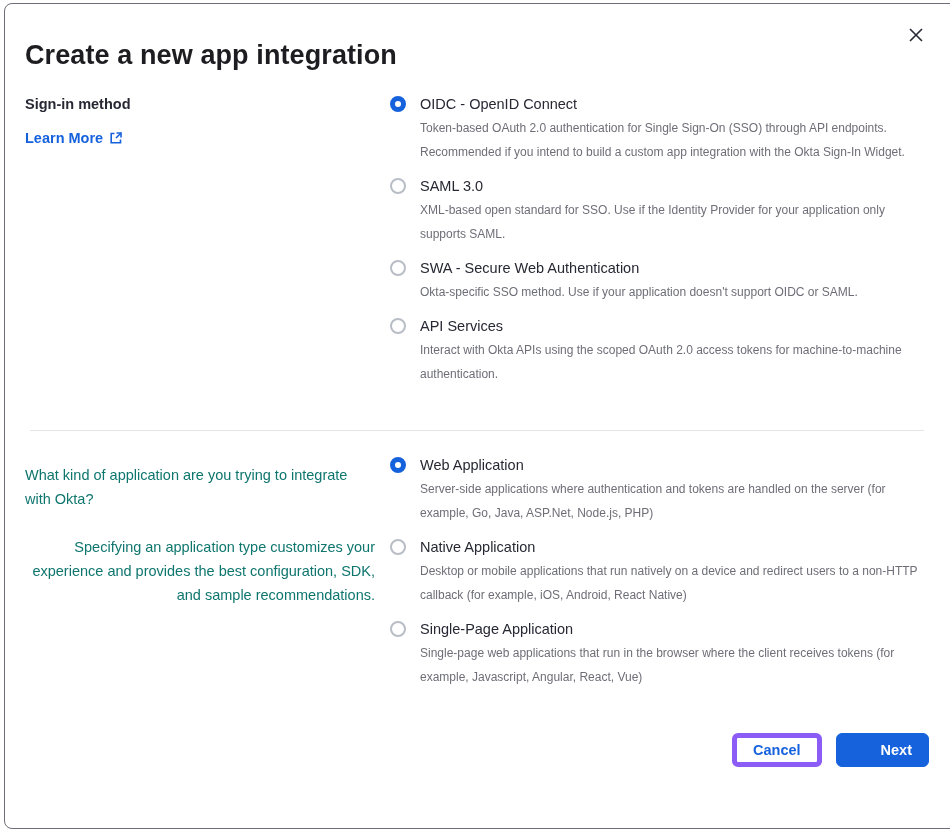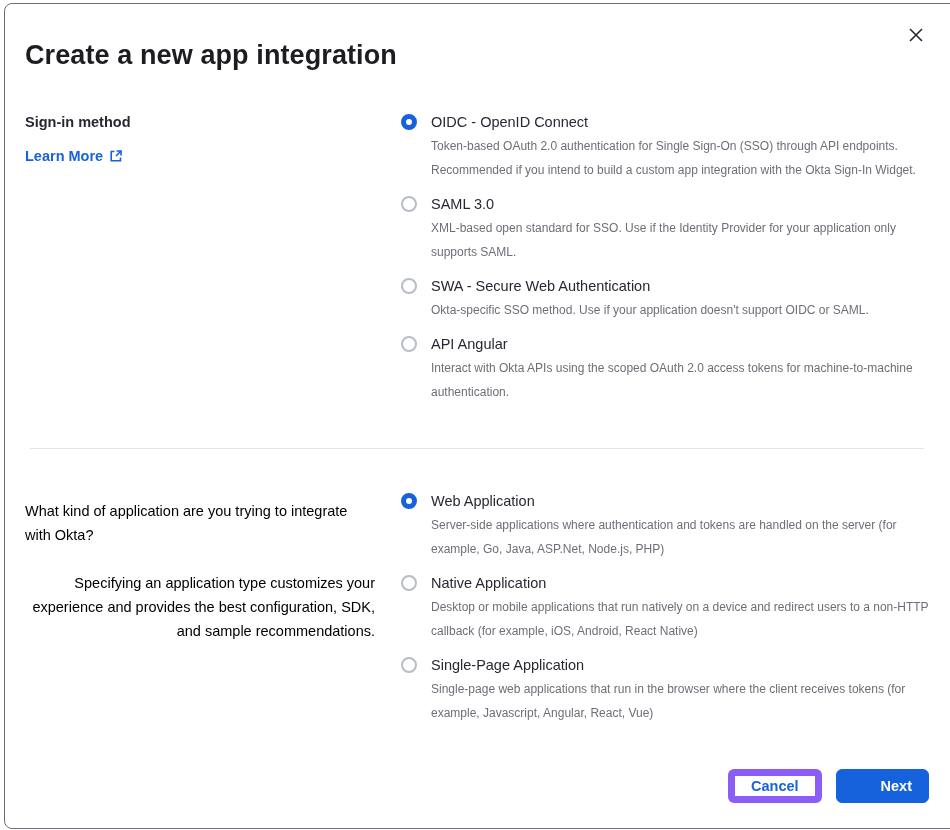--- a/index.html
+++ b/index.html
@@ -36,22 +36,22 @@
     margin-top: 22px;
     font-size: 27px;
     font-weight: bold;
     line-height: 30px;
     color: #1d1d21;
     letter-spacing: 0.1px;
   }
   .section {
     display: grid;
     grid-template-columns: 350px 1fr;
-    column-gap: 26px;
-    margin-top: 40px;
+    column-gap: 15px;
+    margin-top: 22px;
   }
   .section-heading {
     font-size: 14.5px;
     font-weight: bold;
     line-height: 24px;
     color: #272833;
   }
   .learn-more {
     display: inline-flex;
     align-items: center;
@@ -61,21 +61,21 @@
     font-weight: bold;
     line-height: 24px;
     color: #1662dd;
     text-decoration: none;
     cursor: pointer;
   }
   .left-para {
     margin-top: 10px;
     font-size: 14.5px;
     line-height: 24px;
-    color: #000000;
+    color: #0f766e;
   }
   .left-para + .left-para { margin-top: 24px; text-align: right; }
   .option {
     display: flex;
     gap: 14px;
     margin-bottom: 10px;
     cursor: pointer;
   }
   .radio {
     flex: 0 0 16px;
@@ -118,21 +118,21 @@
     height: 34px;
     padding: 0 16px;
     border-radius: 6px;
     font-family: "Liberation Sans", sans-serif;
     font-size: 14.5px;
     font-weight: bold;
     cursor: pointer;
   }
   .btn-secondary {
     background: #ffffff;
-    border: 7px solid #8b5cf6;
+    border: 5px solid #8b5cf6;
     color: #1662dd;
   }
   .btn-primary {
     background: #1662dd;
     border: 1px solid #1662dd;
     color: #ffffff;
     padding-left: 44px;
   }
 </style>
 </head>
@@ -183,21 +183,21 @@
           <span class="radio"></span>
           <span class="option-body">
             <span class="option-label">SWA - Secure Web Authentication</span>
             <span class="option-desc">Okta-specific SSO method. Use if your application doesn't support OIDC or SAML.</span>
           </span>
         </label>
 
         <label class="option">
           <span class="radio"></span>
           <span class="option-body">
-            <span class="option-label">API Angular</span>
+            <span class="option-label">API Services</span>
             <span class="option-desc">Interact with Okta APIs using the scoped OAuth 2.0 access tokens for machine-to-machine authentication.</span>
           </span>
         </label>
 
       </div>
     </div>
 
     <hr class="divider">
 
     <div class="section">

